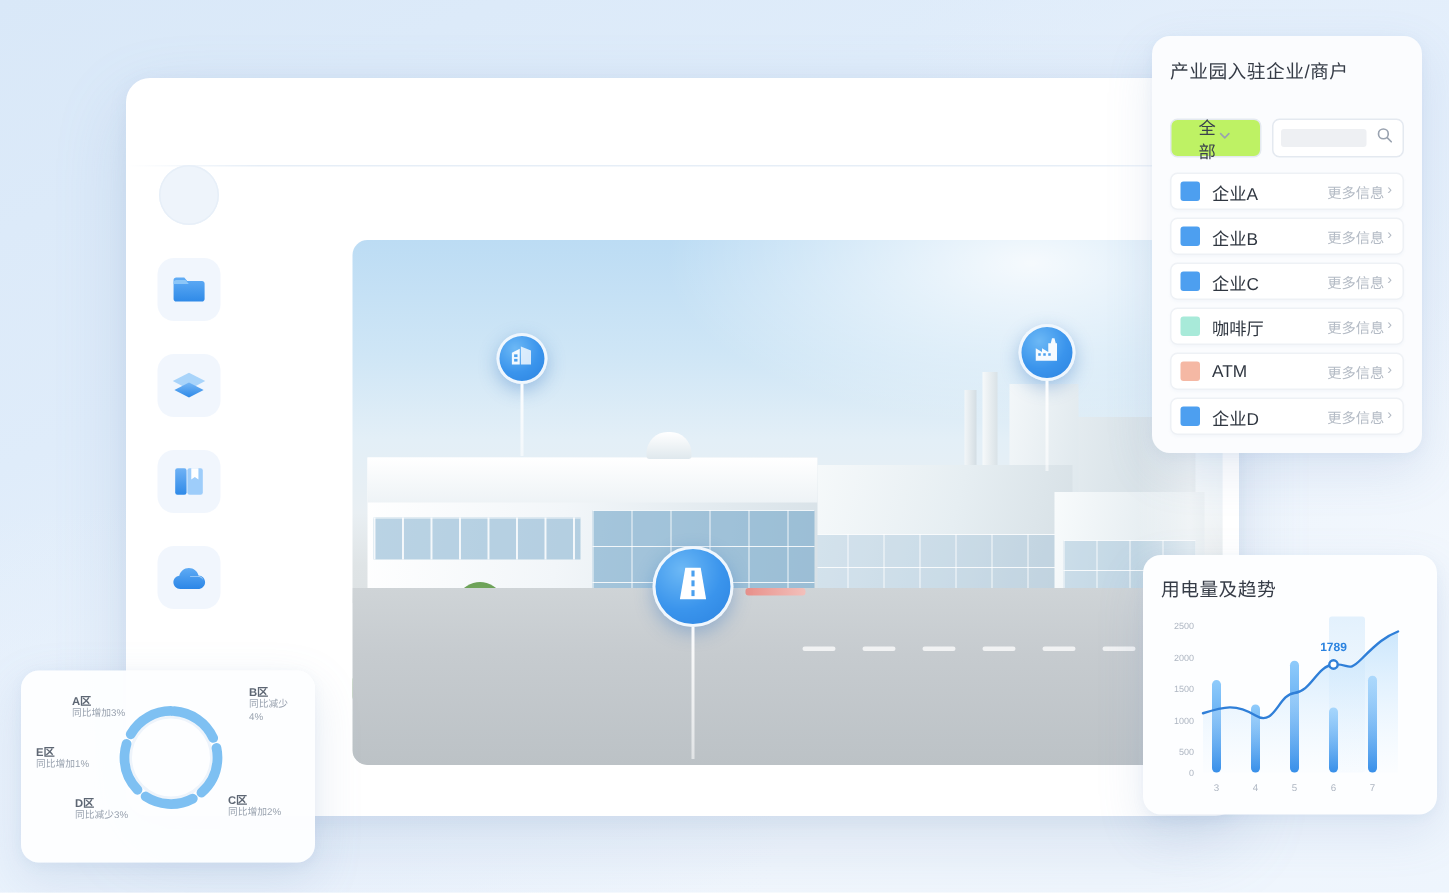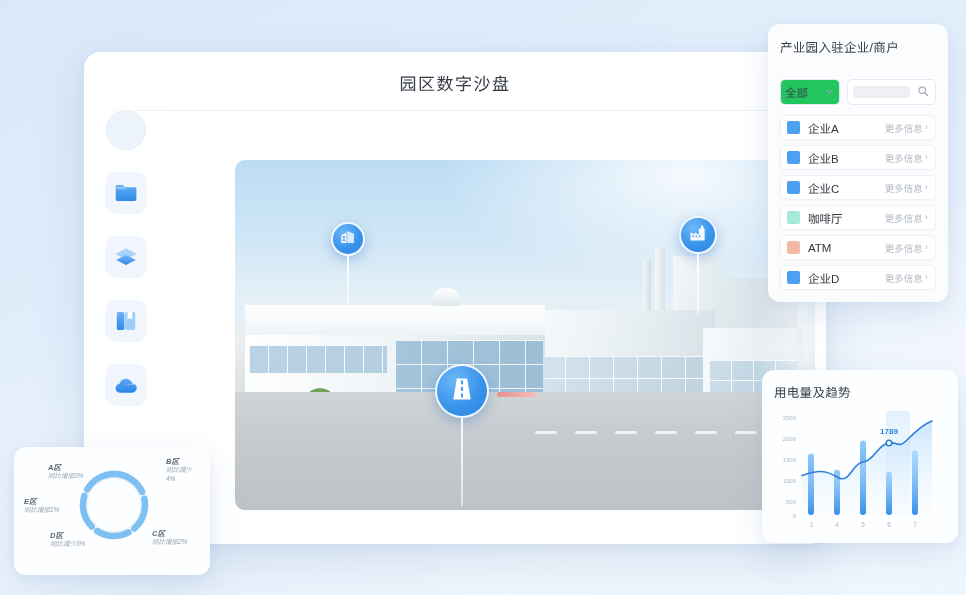--- a/index.html
+++ b/index.html
@@ -122,23 +122,23 @@
     background: #fbfcfe;
     border-radius: 12px;
     box-shadow: 0 12px 32px rgba(110,145,190,.16), 0 2px 8px rgba(120,150,190,.08);
     padding: 13px 12px 12px;
   }
   .panel-title { font-size: 12.5px; color: #363c47; margin-bottom: 23px; letter-spacing: .3px; }
   .filter-row { display: flex; gap: 7px; margin-bottom: 10px; }
   .select-box {
     flex: 0 0 60px; height: 26px;
     border: 1px solid #e4e9f0; border-radius: 5px;
-    background: #22c55e;
+    background: #bef264;
     display: flex; align-items: center; justify-content: space-between;
-    padding: 0 4px;
+    padding: 0 18px;
     font-size: 11.5px; color: #3b424d;
   }
   .search-box {
     flex: 1; height: 26px;
     border: 1px solid #e4e9f0; border-radius: 5px;
     background: #fff;
     display: flex; align-items: center; justify-content: space-between;
     padding: 0 6px 0 5px;
   }
   .search-fill { width: 57px; height: 12px; background: #eef0f3; border-radius: 2px; }
@@ -175,38 +175,37 @@
     position: absolute;
     left: 14px; bottom: 20px;
     width: 196px; height: 128px;
     background: rgba(253,254,255,.97);
     border-radius: 12px;
     box-shadow: 0 12px 32px rgba(110,145,190,.18), 0 2px 8px rgba(120,150,190,.08);
     padding: 10px 10px 8px 12px;
     overflow: hidden;
   }
   .panel-areas .panel-title { font-size: 12px; margin-bottom: 2px; color: #2f3640; }
-  .donut-area { position: relative; width: 100%; height: 96px; font-style: italic; }
+  .donut-area { position: relative; width: 100%; height: 96px; }
   .lbl { position: absolute; line-height: 1.25; }
   .lbl .l1 { font-size: 7.5px; color: #5d6673; font-weight: bold; }
   .lbl .l2 { font-size: 6.5px; color: #9aa3b0; }
 
   
   .scene-peek {
     position: absolute; right: -1px; top: 0; width: 58px; height: 100%;
     background: linear-gradient(90deg, rgba(255,255,255,.0) 0%, rgba(255,255,255,.55) 60%, rgba(255,255,255,.3) 100%);
     pointer-events: none;
   }
 </style>
 </head>
 <body>
 
 <div class="window">
 
-  <div class="window-title">园区数字沙盘</div>
   <div class="window-divider"></div>
 
   <div class="sidebar">
 
     <div class="side-item avatar">
       <span></span>
     </div>
 
     <div class="side-item">
       <span>

